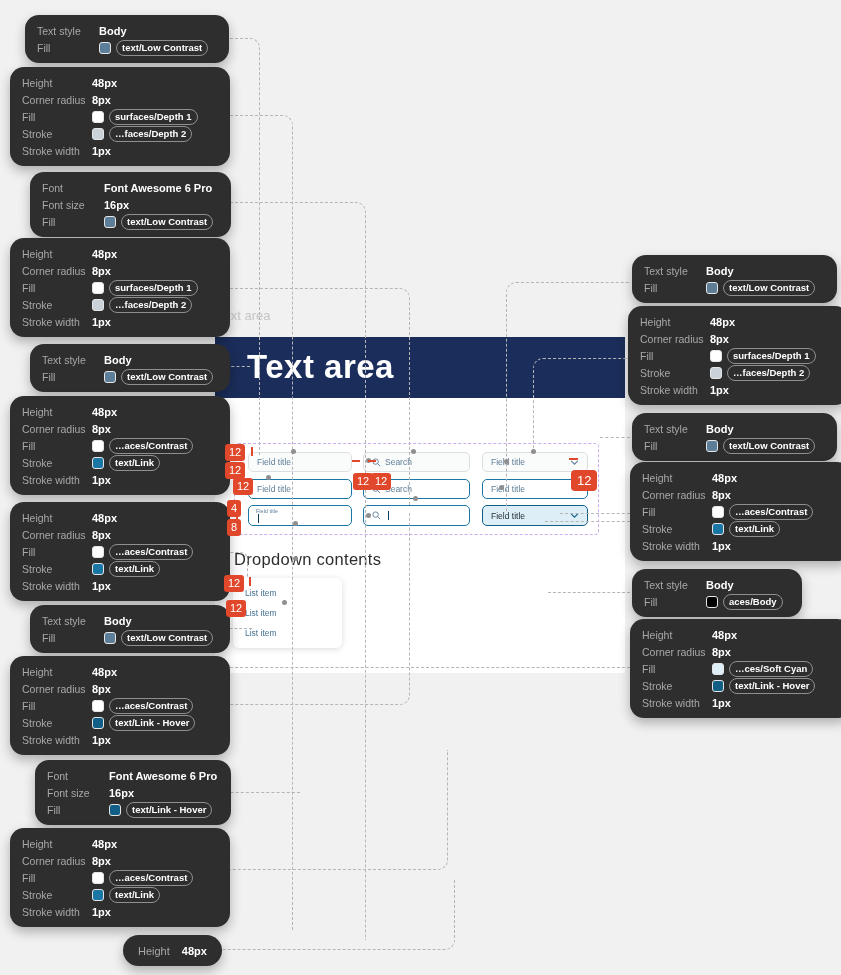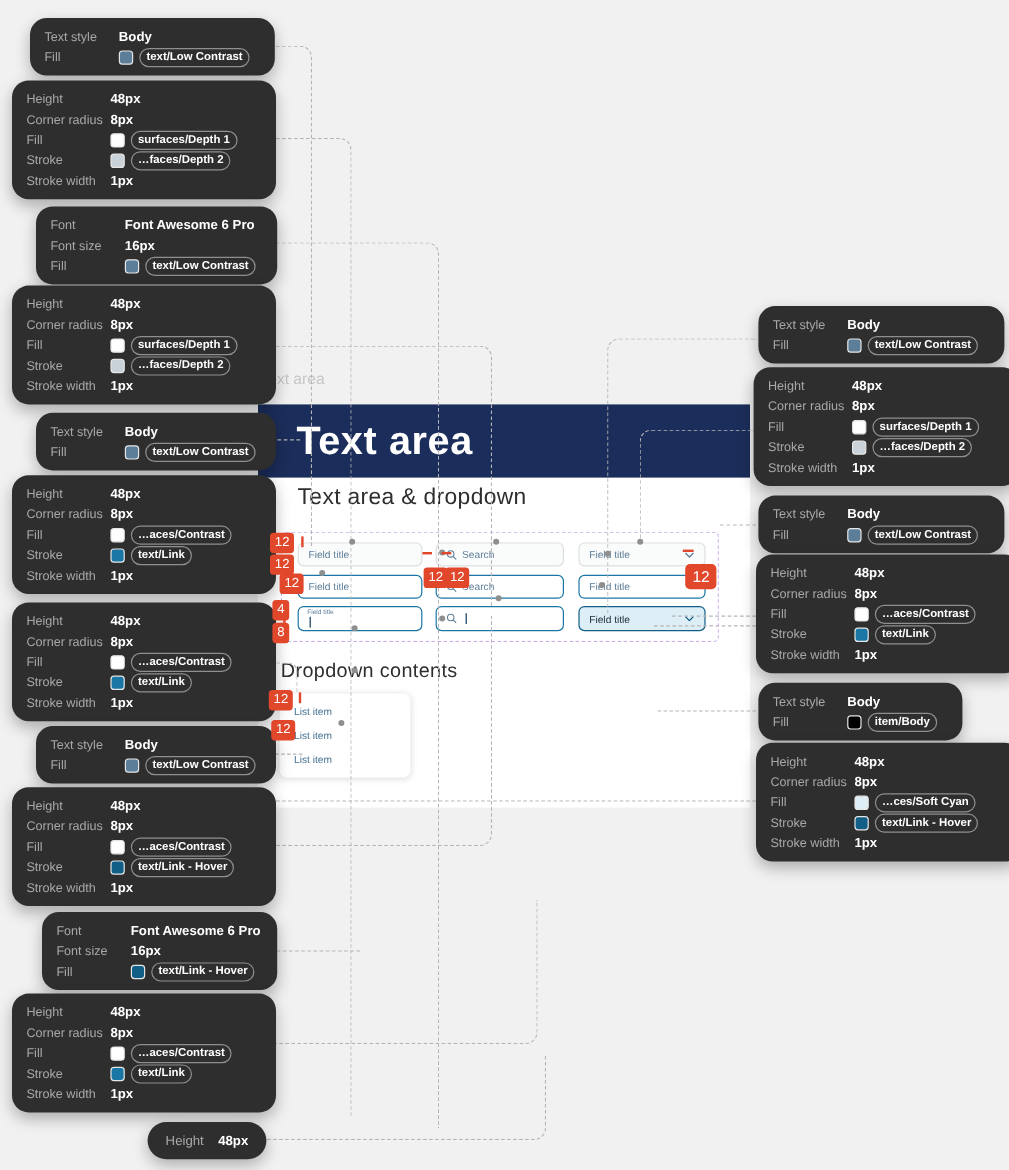--- a/index.html
+++ b/index.html
@@ -498,21 +498,21 @@
       <div class="prow">
         <span class="plabel">Text style</span>
         <span class="pval">
           <span class="">Body</span>
         </span>
       </div>
       <div class="prow">
         <span class="plabel">Fill</span>
         <span class="pval">
           <span class="swatch" style="background: rgb(0, 0, 0);"></span>
-          <span class="pill">item/Body</span>
+          <span class="pill">aces/Body</span>
         </span>
       </div>
     </div>
     <div class="panel" style="left: 630px; top: 619px; width: 197px;">
       <div class="prow">
         <span class="plabel">Height</span>
         <span class="pval">
           <span class="">48px</span>
         </span>
       </div>
@@ -544,21 +544,20 @@
       </div>
     </div>
   </div>
 
 <div class="frame-label">Text area</div>
 
 <div class="canvas">
   <div class="hero">
     <div class="hero-title">Text area</div>
   </div>
-  <div class="sec-title sec1">Text area &amp; dropdown</div>
 
   <div class="field f-default" style="left:33px;top:115px;width:104px;height:20px">
     <span>Field title</span>
   </div>
   <div class="field f-default" style="left:148px;top:115px;width:107px;height:20px">
     <span class="sicon">
       <svg width="9" height="9" viewBox="0 0 10 10">
           <circle cx="4" cy="4" r="3" fill="none" stroke="currentColor"></circle>
           <line x1="6.2" y1="6.2" x2="9" y2="9" stroke="currentColor"></line>
         </svg>

